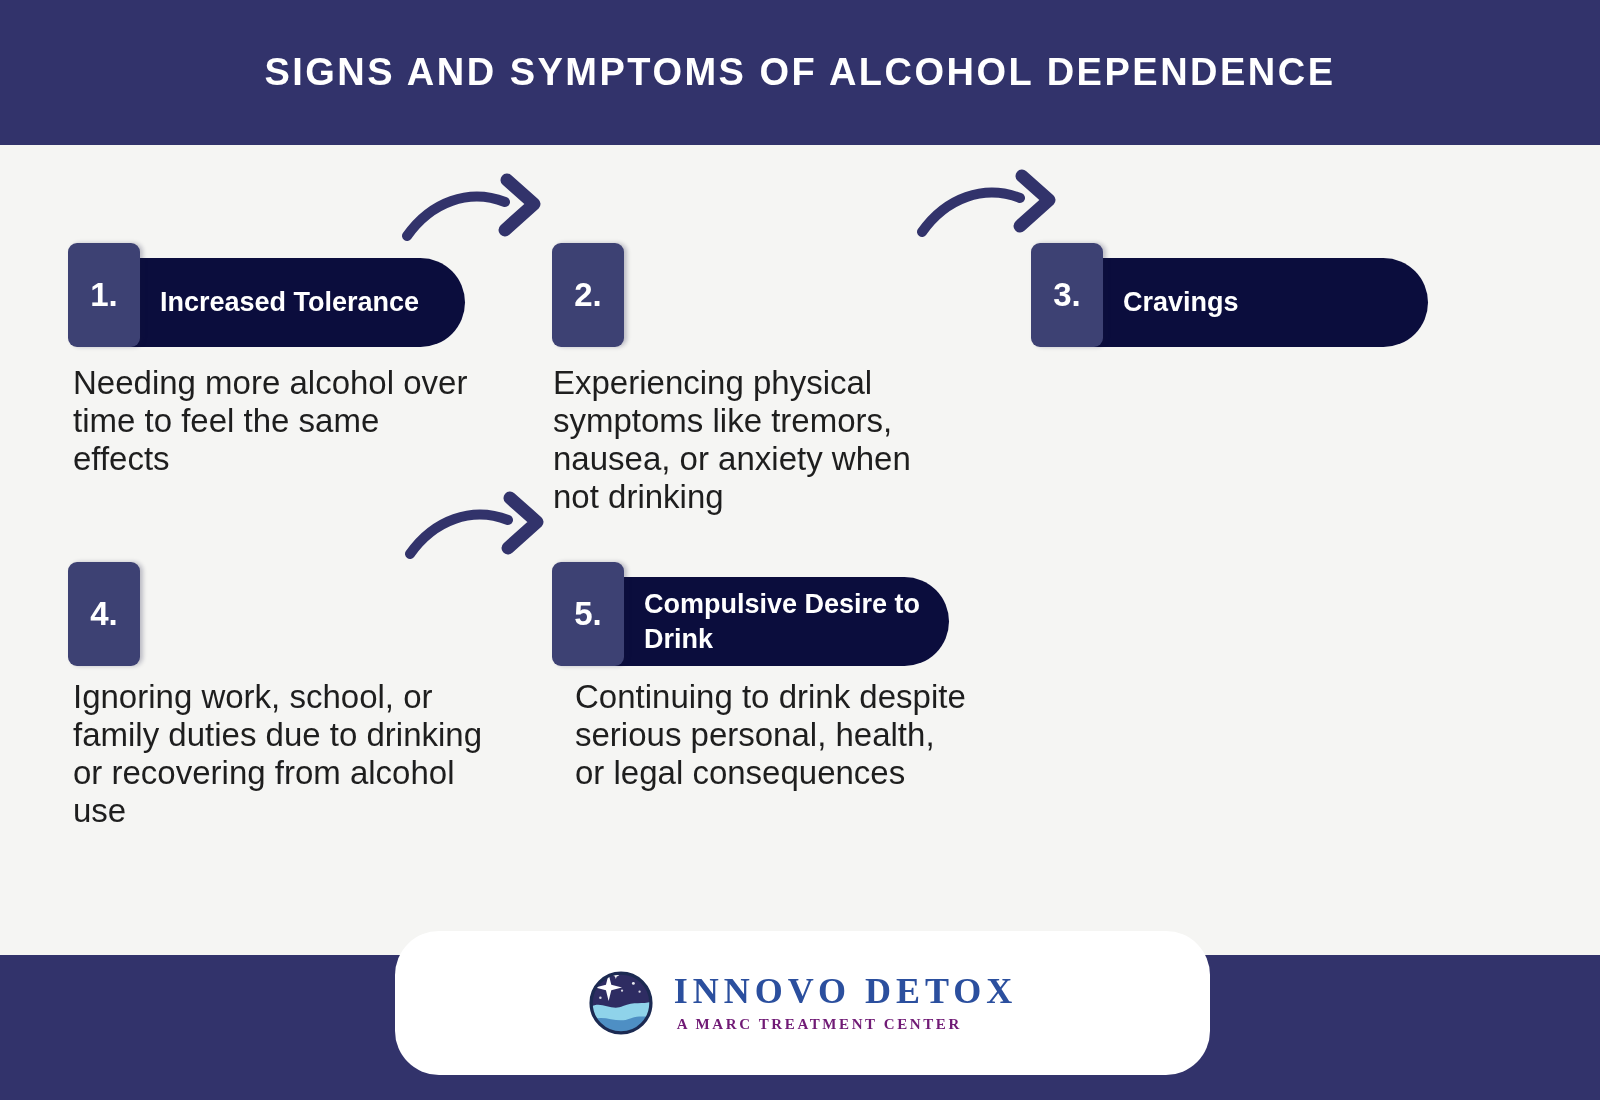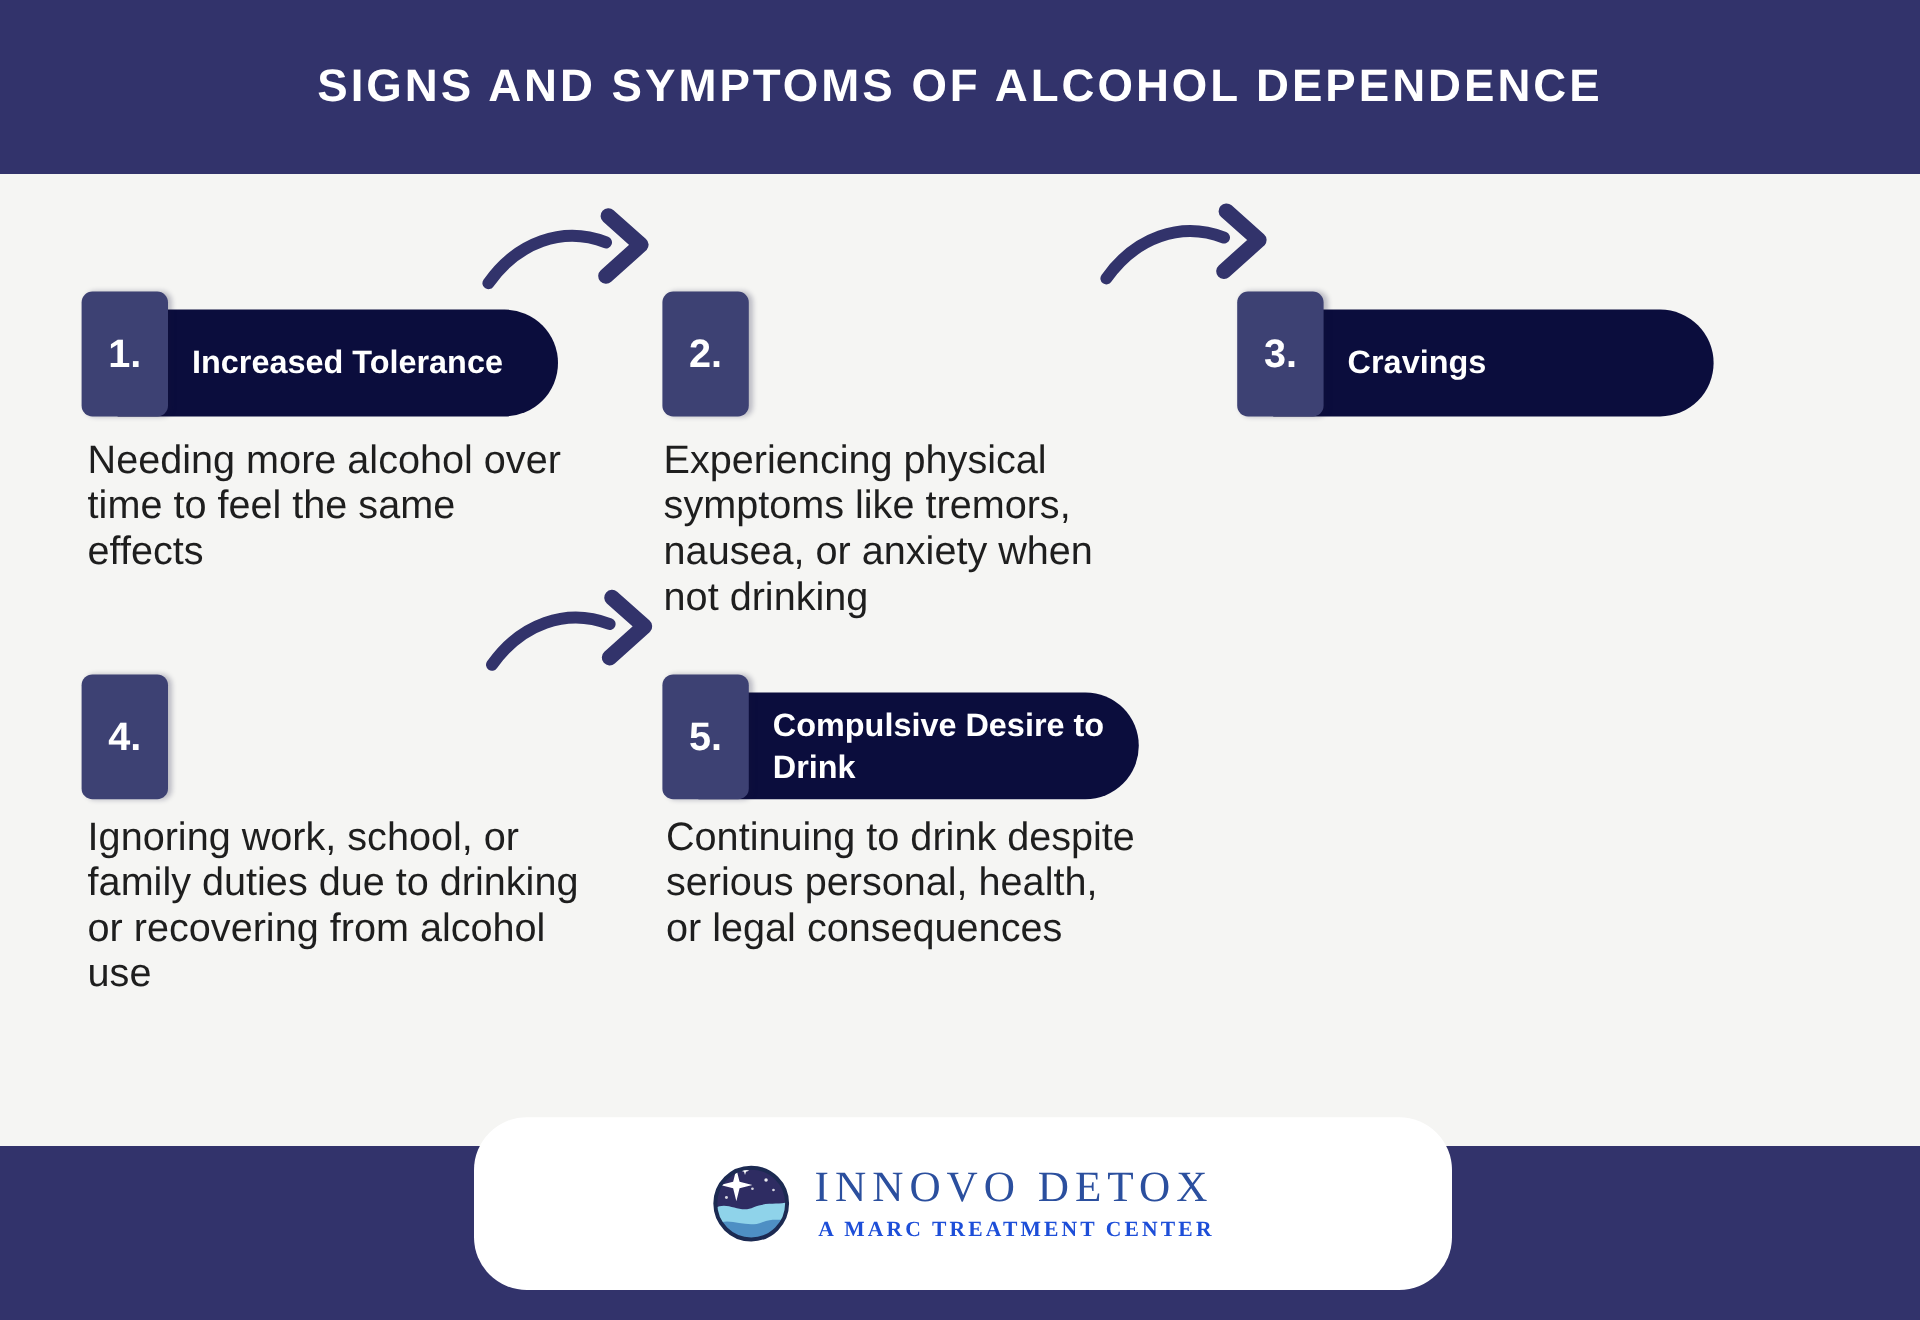--- a/index.html
+++ b/index.html
@@ -25,24 +25,24 @@
   .desc{position:absolute;margin:0;color:#1E1E1E;font-size:33px;line-height:38px;font-weight:400;}
 
   .arrow{position:absolute;width:150px;height:88px;}
 
   
   .footer-band{position:absolute;left:0;top:955px;width:1600px;height:145px;background:#32336B;}
   .logo-card{position:absolute;left:395px;top:931px;width:815px;height:144px;background:#ffffff;
              border-radius:44px;display:flex;align-items:center;justify-content:center;}
   .logo-lockup{display:flex;align-items:center;gap:20px;}
   .logo-text{display:flex;flex-direction:column;align-items:flex-start;}
-  .brand{font-family:"Liberation Serif","DejaVu Serif",serif;font-size:36px;font-weight:400;
+  .brand{font-family:"Liberation Serif","DejaVu Serif",serif;font-size:36px;font-weight:700;
          letter-spacing:5px;color:#2B4F9E;line-height:1.05;}
-  .tagline{font-family:"Liberation Serif","DejaVu Serif",serif;font-size:18px;font-weight:700;
-           letter-spacing:2.6px;color:#1d4ed8;margin-top:5px;padding-left:3px;}
+  .tagline{font-family:"Liberation Serif","DejaVu Serif",serif;font-size:15px;font-weight:700;
+           letter-spacing:2.6px;color:#701a75;margin-top:5px;padding-left:3px;}
 </style>
 </head>
 <body>
 
 <div class="canvas">
 
   <header class="banner">
     <h1>SIGNS AND SYMPTOMS OF ALCOHOL DEPENDENCE</h1>
   </header>
 
@@ -95,21 +95,21 @@
   <p class="desc" style="left:73px;top:678px;width:410px;">Ignoring work, school, or family duties due to drinking or recovering from alcohol use</p>
 
   <div class="item" style="left:552px;top:562px;">
     <div class="pill">
       <span>Compulsive Desire to Drink</span>
     </div>
     <div class="numbox">
       <span>5.</span>
     </div>
   </div>
-  <p class="desc" style="left:555px;top:678px;width:392px;">Continuing to drink despite serious personal, health, or legal consequences</p>
+  <p class="desc" style="left:575px;top:678px;width:392px;">Continuing to drink despite serious personal, health, or legal consequences</p>
 
   <div class="footer-band"></div>
 
   <div class="logo-card">
     <div class="logo-lockup">
       <svg width="66" height="66" viewBox="0 0 64 64">
         <defs>
           <clipPath id="emblemClip">
               <circle cx="32" cy="32" r="29"></circle>
             </clipPath>

